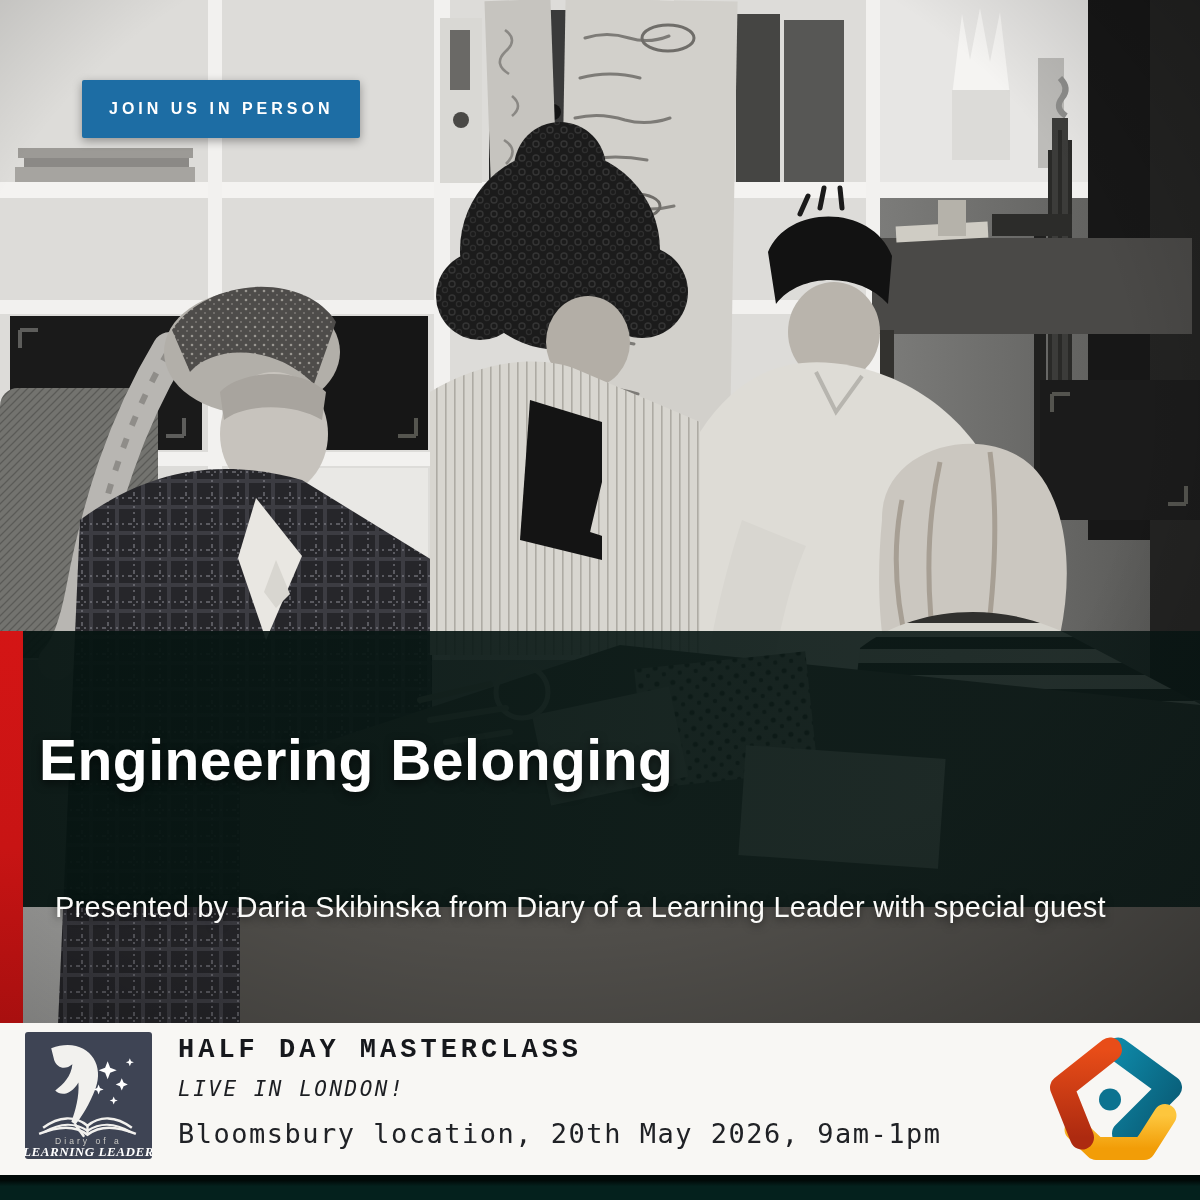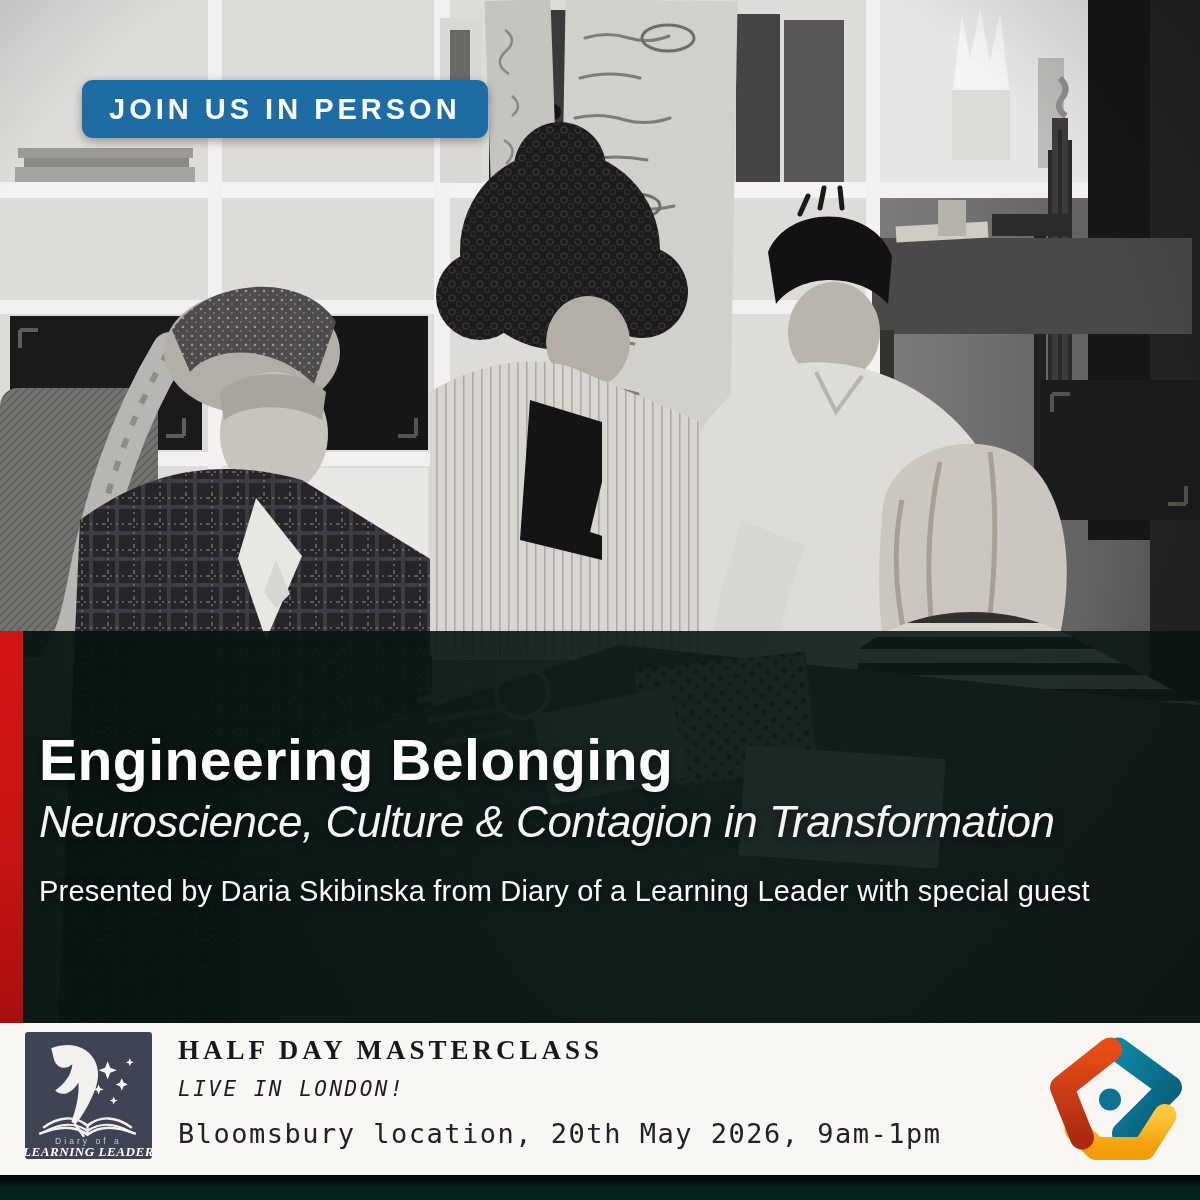--- a/index.html
+++ b/index.html
@@ -5,57 +5,57 @@
   html,body{margin:0;padding:0;background:#222;}
   .poster{
     position:relative;width:1200px;height:1200px;overflow:hidden;
     font-family:"Liberation Sans",sans-serif;background:#0a1d1a;
   }
   
   .photo{position:absolute;top:0;left:0;width:1200px;height:1025px;display:block;}
   
   .badge{
     position:absolute;left:82px;top:80px;height:58px;line-height:58px;
-    padding:0 27px;border-radius:11px;background:var(--badge_blue);
-    color:#fff;font-weight:bold;font-size:29px;letter-spacing:4px;
+    padding:0 27px;border-radius:2px;background:var(--badge_blue);
+    color:#fff;font-weight:bold;font-size:16px;letter-spacing:4px;
     box-shadow:0 3px 10px rgba(0,0,0,.35);
   }
   
   .overlay-band{
-    position:absolute;left:0;top:631px;width:1200px;height:392px;
+    position:absolute;left:0;top:631px;width:1200px;height:276px;
     background:linear-gradient(90deg,rgba(6,20,17,.95) 0%,rgba(9,24,21,.90) 55%,rgba(7,20,18,.86) 100%);
   }
   .red-stripe{
     position:absolute;left:0;top:631px;width:23px;height:392px;
     background:linear-gradient(180deg,#d41515 0%,var(--accent_red) 55%,#a80f0f 100%);
   }
   .hero-title{
     position:absolute;left:39px;top:96px;margin:0;color:#fff;
     font-size:57px;font-weight:bold;letter-spacing:.5px;white-space:nowrap;
     text-shadow:0 3px 10px rgba(0,0,0,.6);
   }
   .hero-subtitle{
     position:absolute;left:39px;top:166px;margin:0;color:#f4f4f2;
     font-size:44px;font-style:italic;font-weight:500;letter-spacing:-.5px;white-space:nowrap;
     text-shadow:0 3px 10px rgba(0,0,0,.6);
   }
   .hero-desc{
-    position:absolute;left:39px;top:238px;margin:0;color:#fbfbf9;
+    position:absolute;left:39px;top:238px;margin:16px;color:#fbfbf9;
     font-size:29px;font-weight:400;line-height:44px;letter-spacing:.2px;
     text-shadow:0 2px 8px rgba(0,0,0,.6);
   }
   
   .footer-bar{
     position:absolute;left:0;top:1023px;width:1200px;height:152px;
     background:var(--footer_bg);
   }
   .ll-logo{position:absolute;left:25px;top:9px;width:127px;height:127px;display:block;}
   .footer-heading{
     position:absolute;left:178px;top:14px;margin:0;color:var(--text_dark);
-    font-family:Liberation Serif, serif;font-weight:bold;font-size:27px;
+    font-family:Liberation Mono, monospace;font-weight:bold;font-size:27px;
     letter-spacing:4px;line-height:1;white-space:nowrap;
   }
   .footer-subheading{
     position:absolute;left:178px;top:56px;color:#1c1e22;
     font-family:"DejaVu Sans Mono",monospace;font-style:italic;font-weight:500;
     font-size:21px;letter-spacing:2.5px;line-height:1;white-space:nowrap;
   }
   .footer-details{
     position:absolute;left:178px;top:97px;color:#202226;
     font-family:"DejaVu Sans Mono",monospace;font-size:27px;font-weight:400;
@@ -257,21 +257,20 @@
 
     <rect x="0" y="0" width="1200" height="1025" fill="url(#vign)"></rect>
   </svg>
 
   <div class="badge">
     <span>JOIN US IN PERSON</span>
   </div>
 
   <div class="overlay-band">
     <h1 class="hero-title">Engineering Belonging</h1>
-    <h2 class="hero-subtitle">Neuroscience, Culture &amp; Contagion in Transformation</h2>
     <p class="hero-desc">
       <span>Presented by Daria Skibinska from Diary of a Learning Leader with special guest</span><br>
     </p>
   </div>
   <div class="red-stripe"></div>
 
   <div class="footer-bar">
 
     <svg class="ll-logo" viewBox="0 0 126 126" xmlns="http://www.w3.org/2000/svg">
       <rect x="0" y="0" width="126" height="126" rx="3" fill="#3e4454"></rect>

